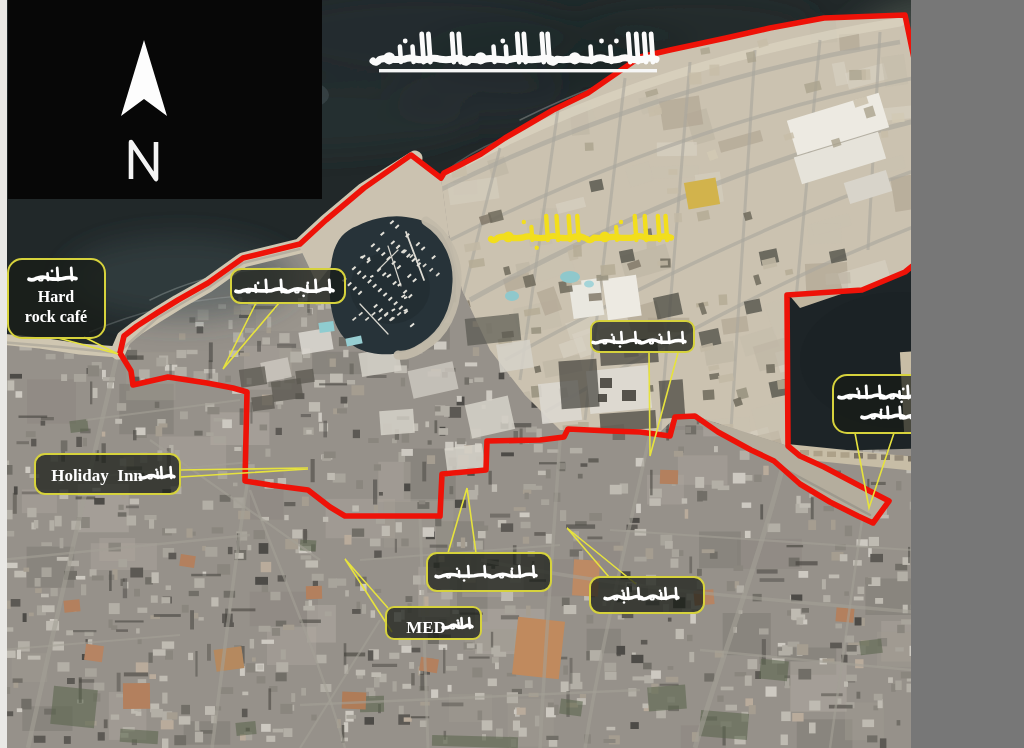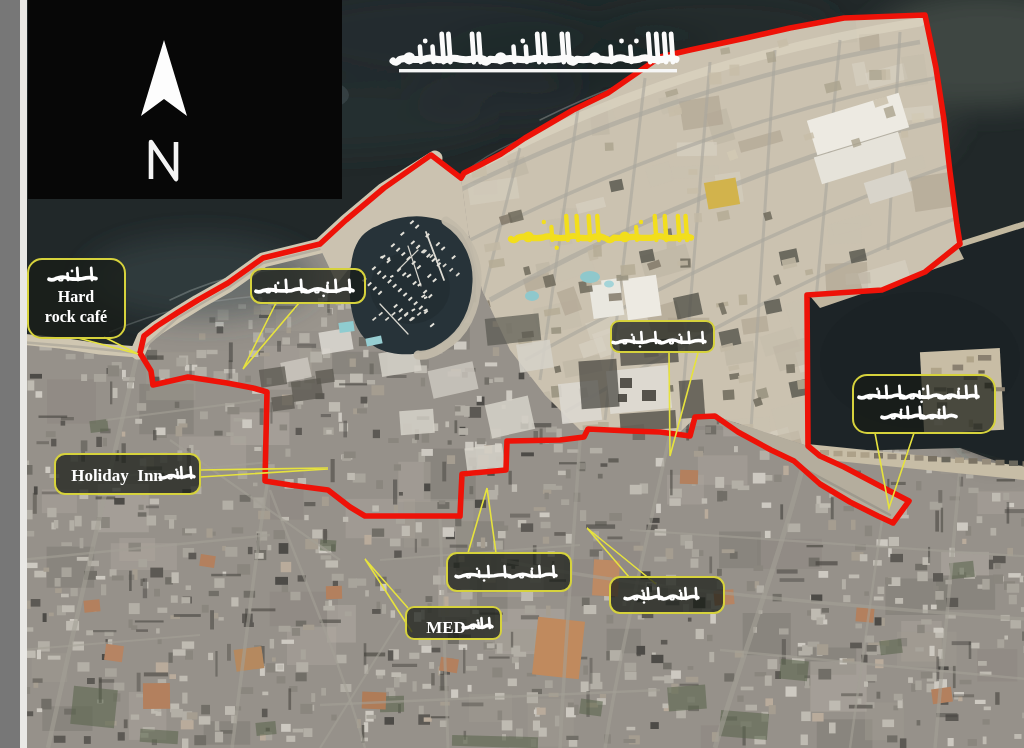--- a/index.html
+++ b/index.html
@@ -1,12 +1,12 @@
 <!DOCTYPE html>
-<html><head><meta charset="utf-8"><style>html,body{margin:0;padding:0;background:#777;}#c{position:relative;width:1004px;height:748px;overflow:hidden;font-family:"Liberation Serif",serif;margin-left:20px;}</style></head><body>
+<html><head><meta charset="utf-8"><style>html,body{margin:0;padding:0;background:#777;}#c{position:relative;width:911px;height:748px;overflow:hidden;font-family:"Liberation Serif",serif;}</style></head><body>
 <div id="c"><svg width="1024" height="748" viewBox="0 0 1024 748">
       <rect x="0.0" y="0.0" width="1024.0" height="748.0" fill="#96918a"></rect>
       <rect x="312.2" y="351.8" width="55.3" height="22.3" fill="#7b776f" fill-opacity="0.45"></rect>
       <rect x="90.7" y="543.2" width="66.2" height="26.9" fill="#aca79d" fill-opacity="0.45"></rect>
       <rect x="418.0" y="315.9" width="31.8" height="33.6" fill="#7b776f" fill-opacity="0.45"></rect>
       <rect x="119.3" y="383.9" width="54.4" height="50.3" fill="#7b776f" fill-opacity="0.45"></rect>
       <rect x="564.5" y="307.0" width="37.3" height="37.8" fill="#a09b91" fill-opacity="0.45"></rect>
       <rect x="279.2" y="348.9" width="32.9" height="29.9" fill="#a09b91" fill-opacity="0.45"></rect>
       <rect x="99.3" y="538.0" width="35.9" height="23.1" fill="#aca79d" fill-opacity="0.45"></rect>
       <rect x="544.1" y="559.2" width="48.8" height="37.0" fill="#8b867e" fill-opacity="0.45"></rect>

